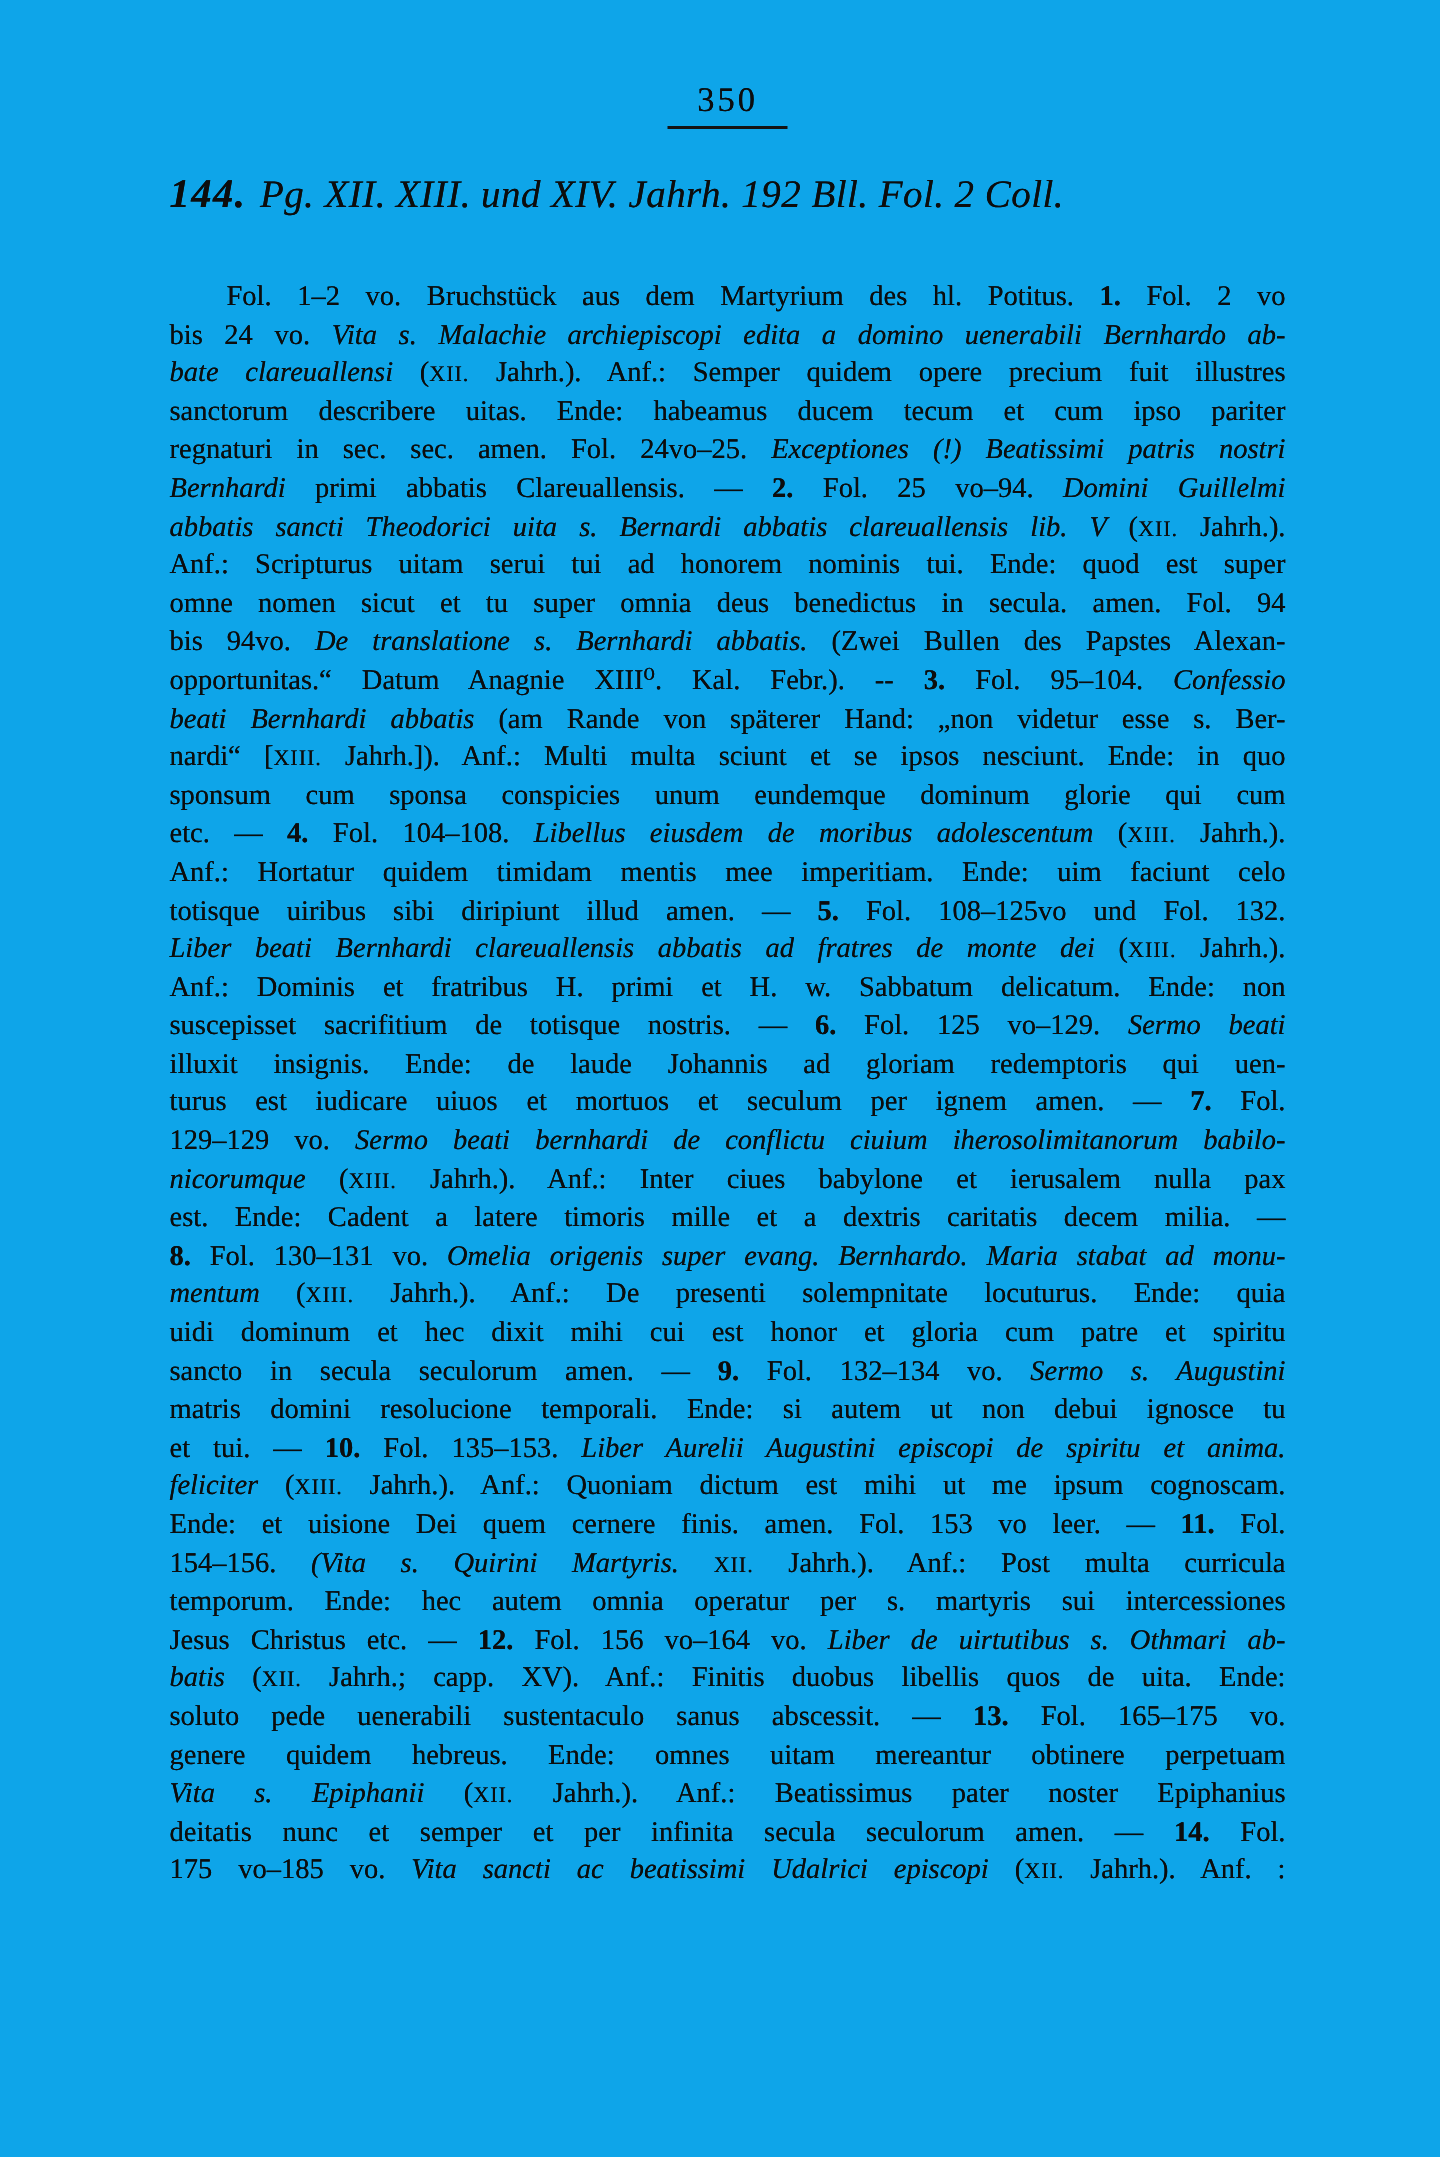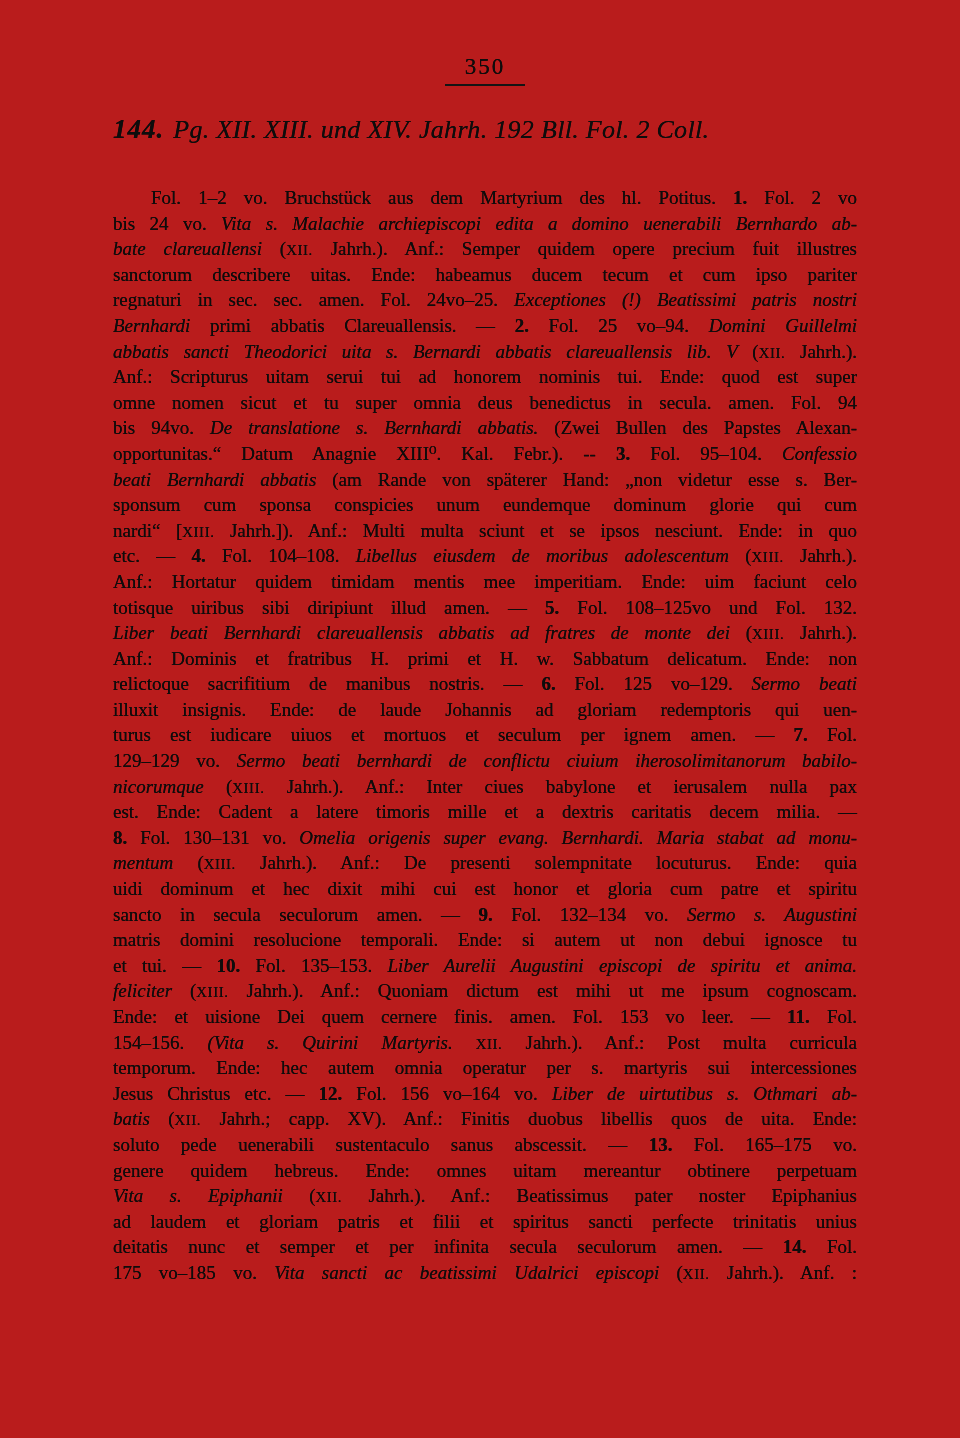--- a/index.html
+++ b/index.html
@@ -12,21 +12,21 @@
     height: 1438px;
     font-family: "Liberation Serif", "DejaVu Serif", serif;
     color: #0d0d0d;
     overflow: hidden;
   }
   .page {
     box-sizing: border-box;
     width: 960px;
     height: 1438px;
     padding: 54px 103px 0 113px;
-    background: #b91c1c;
+    background: #0ea5e9;
   }
   .pagenum-wrap {
     text-align: center;
     margin-bottom: 28px;
   }
   .pagenum {
     display: inline-block;
     font-size: 23px;
     letter-spacing: 2px;
     padding: 0 20px 4px 20px;
@@ -88,46 +88,45 @@
       <div class="line"><span class="i">bate clareuallensi </span><span class="r">(</span><span class="sc">XII.</span><span class="r"> Jahrh.). Anf.: Semper quidem opere precium fuit illustres</span></div>
       <div class="line"><span class="r">sanctorum describere uitas. Ende: habeamus ducem tecum et cum ipso pariter</span></div>
       <div class="line"><span class="r">regnaturi in sec. sec. amen. Fol. 24vo–25. </span><span class="i">Exceptiones (!) Beatissimi patris nostri</span></div>
       <div class="line"><span class="i">Bernhardi</span><span class="r"> primi abbatis Clareuallensis. — </span><span class="b">2.</span><span class="r"> Fol. 25 vo–94. </span><span class="i">Domini Guillelmi</span></div>
       <div class="line"><span class="i">abbatis sancti Theodorici uita s. Bernardi abbatis clareuallensis lib. V </span><span class="r">(</span><span class="sc">XII.</span><span class="r"> Jahrh.).</span></div>
       <div class="line"><span class="r">Anf.: Scripturus uitam serui tui ad honorem nominis tui. Ende: quod est super</span></div>
       <div class="line"><span class="r">omne nomen sicut et tu super omnia deus benedictus in secula. amen. Fol. 94</span></div>
       <div class="line"><span class="r">bis 94vo. </span><span class="i">De translatione s. Bernhardi abbatis.</span><span class="r"> (Zwei Bullen des Papstes Alexan-</span></div>
       <div class="line"><span class="r">opportunitas.“ Datum Anagnie XIII⁰. Kal. Febr.). -- </span><span class="b">3.</span><span class="r"> Fol. 95–104. </span><span class="i">Confessio</span></div>
       <div class="line"><span class="i">beati Bernhardi abbatis </span><span class="r">(am Rande von späterer Hand: „non videtur esse s. Ber-</span></div>
+      <div class="line"><span class="r">nardi“ [</span><span class="sc">XIII.</span><span class="r"> Jahrh.]). Anf.: Multi multa sciunt et se ipsos nesciunt. Ende: in quo</span></div>
       <div class="line"><span class="r">sponsum cum sponsa conspicies unum eundemque dominum glorie qui cum</span></div>
-      <div class="line"><span class="r">nardi“ [</span><span class="sc">XIII.</span><span class="r"> Jahrh.]). Anf.: Multi multa sciunt et se ipsos nesciunt. Ende: in quo</span></div>
       <div class="line"><span class="r">etc. — </span><span class="b">4.</span><span class="r"> Fol. 104–108. </span><span class="i">Libellus eiusdem de moribus adolescentum </span><span class="r">(</span><span class="sc">XIII.</span><span class="r"> Jahrh.).</span></div>
       <div class="line"><span class="r">Anf.: Hortatur quidem timidam mentis mee imperitiam. Ende: uim faciunt celo</span></div>
       <div class="line"><span class="r">totisque uiribus sibi diripiunt illud amen. — </span><span class="b">5.</span><span class="r"> Fol. 108–125vo und Fol. 132.</span></div>
       <div class="line"><span class="i">Liber beati Bernhardi clareuallensis abbatis ad fratres de monte dei </span><span class="r">(</span><span class="sc">XIII.</span><span class="r"> Jahrh.).</span></div>
       <div class="line"><span class="r">Anf.: Dominis et fratribus H. primi et H. w. Sabbatum delicatum. Ende: non</span></div>
-      <div class="line"><span class="r">relictoque sacrifitium de manibus nostris. — </span><span class="b">6.</span><span class="r"> Fol. 125 vo–129. </span><span class="i">Sermo beati</span></div>
+      <div class="line"><span class="r">suscepisset sacrifitium de totisque nostris. — </span><span class="b">6.</span><span class="r"> Fol. 125 vo–129. </span><span class="i">Sermo beati</span></div>
       <div class="line"><span class="r">illuxit insignis. Ende: de laude Johannis ad gloriam redemptoris qui uen-</span></div>
       <div class="line"><span class="r">turus est iudicare uiuos et mortuos et seculum per ignem amen. — </span><span class="b">7.</span><span class="r"> Fol.</span></div>
       <div class="line"><span class="r">129–129 vo. </span><span class="i">Sermo beati bernhardi de conflictu ciuium iherosolimitanorum babilo-</span></div>
       <div class="line"><span class="i">nicorumque </span><span class="r">(</span><span class="sc">XIII.</span><span class="r"> Jahrh.). Anf.: Inter ciues babylone et ierusalem nulla pax</span></div>
       <div class="line"><span class="r">est. Ende: Cadent a latere timoris mille et a dextris caritatis decem milia. —</span></div>
-      <div class="line"><span class="b">8.</span><span class="r"> Fol. 130–131 vo. </span><span class="i">Omelia origenis super evang. Bernhardi. Maria stabat ad monu-</span></div>
+      <div class="line"><span class="b">8.</span><span class="r"> Fol. 130–131 vo. </span><span class="i">Omelia origenis super evang. Bernhardo. Maria stabat ad monu-</span></div>
       <div class="line"><span class="i">mentum </span><span class="r">(</span><span class="sc">XIII.</span><span class="r"> Jahrh.). Anf.: De presenti solempnitate locuturus. Ende: quia</span></div>
       <div class="line"><span class="r">uidi dominum et hec dixit mihi cui est honor et gloria cum patre et spiritu</span></div>
       <div class="line"><span class="r">sancto in secula seculorum amen. — </span><span class="b">9.</span><span class="r"> Fol. 132–134 vo. </span><span class="i">Sermo s. Augustini</span></div>
       <div class="line"><span class="r">matris domini resolucione temporali. Ende: si autem ut non debui ignosce tu</span></div>
       <div class="line"><span class="r">et tui. — </span><span class="b">10.</span><span class="r"> Fol. 135–153. </span><span class="i">Liber Aurelii Augustini episcopi de spiritu et anima.</span></div>
       <div class="line"><span class="i">feliciter </span><span class="r">(</span><span class="sc">XIII.</span><span class="r"> Jahrh.). Anf.: Quoniam dictum est mihi ut me ipsum cognoscam.</span></div>
       <div class="line"><span class="r">Ende: et uisione Dei quem cernere finis. amen. Fol. 153 vo leer. — </span><span class="b">11.</span><span class="r"> Fol.</span></div>
       <div class="line"><span class="r">154–156. </span><span class="i">(Vita s. Quirini Martyris. </span><span class="sc">XII.</span><span class="r"> Jahrh.). Anf.: Post multa curricula</span></div>
       <div class="line"><span class="r">temporum. Ende: hec autem omnia operatur per s. martyris sui intercessiones</span></div>
       <div class="line"><span class="r">Jesus Christus etc. — </span><span class="b">12.</span><span class="r"> Fol. 156 vo–164 vo. </span><span class="i">Liber de uirtutibus s. Othmari ab-</span></div>
       <div class="line"><span class="i">batis </span><span class="r">(</span><span class="sc">XII.</span><span class="r"> Jahrh.; capp. XV). Anf.: Finitis duobus libellis quos de uita. Ende:</span></div>
       <div class="line"><span class="r">soluto pede uenerabili sustentaculo sanus abscessit. — </span><span class="b">13.</span><span class="r"> Fol. 165–175 vo.</span></div>
       <div class="line"><span class="r">genere quidem hebreus. Ende: omnes uitam mereantur obtinere perpetuam</span></div>
       <div class="line"><span class="i">Vita s. Epiphanii </span><span class="r">(</span><span class="sc">XII.</span><span class="r"> Jahrh.). Anf.: Beatissimus pater noster Epiphanius</span></div>
-      <div class="line"><span class="r">ad laudem et gloriam patris et filii et spiritus sancti perfecte trinitatis unius</span></div>
       <div class="line"><span class="r">deitatis nunc et semper et per infinita secula seculorum amen. — </span><span class="b">14.</span><span class="r"> Fol.</span></div>
       <div class="line"><span class="r">175 vo–185 vo. </span><span class="i">Vita sancti ac beatissimi Udalrici episcopi </span><span class="r">(</span><span class="sc">XII.</span><span class="r"> Jahrh.). Anf. :</span></div>
     </div>
 
 </div>
 
 </body></html>

